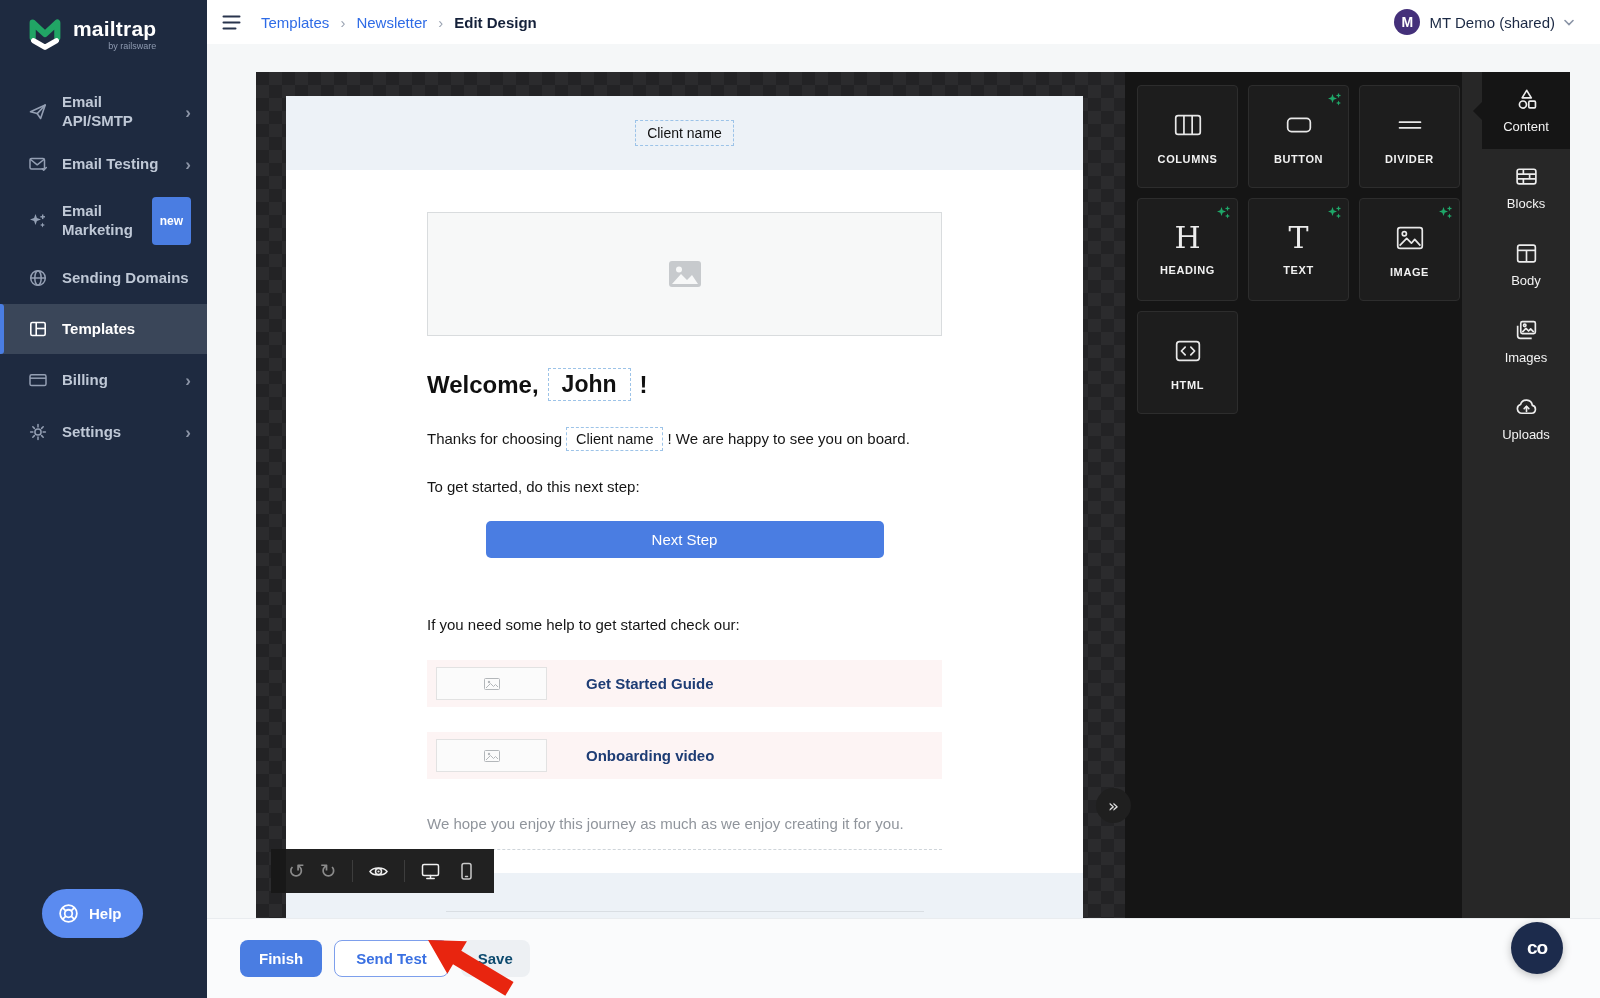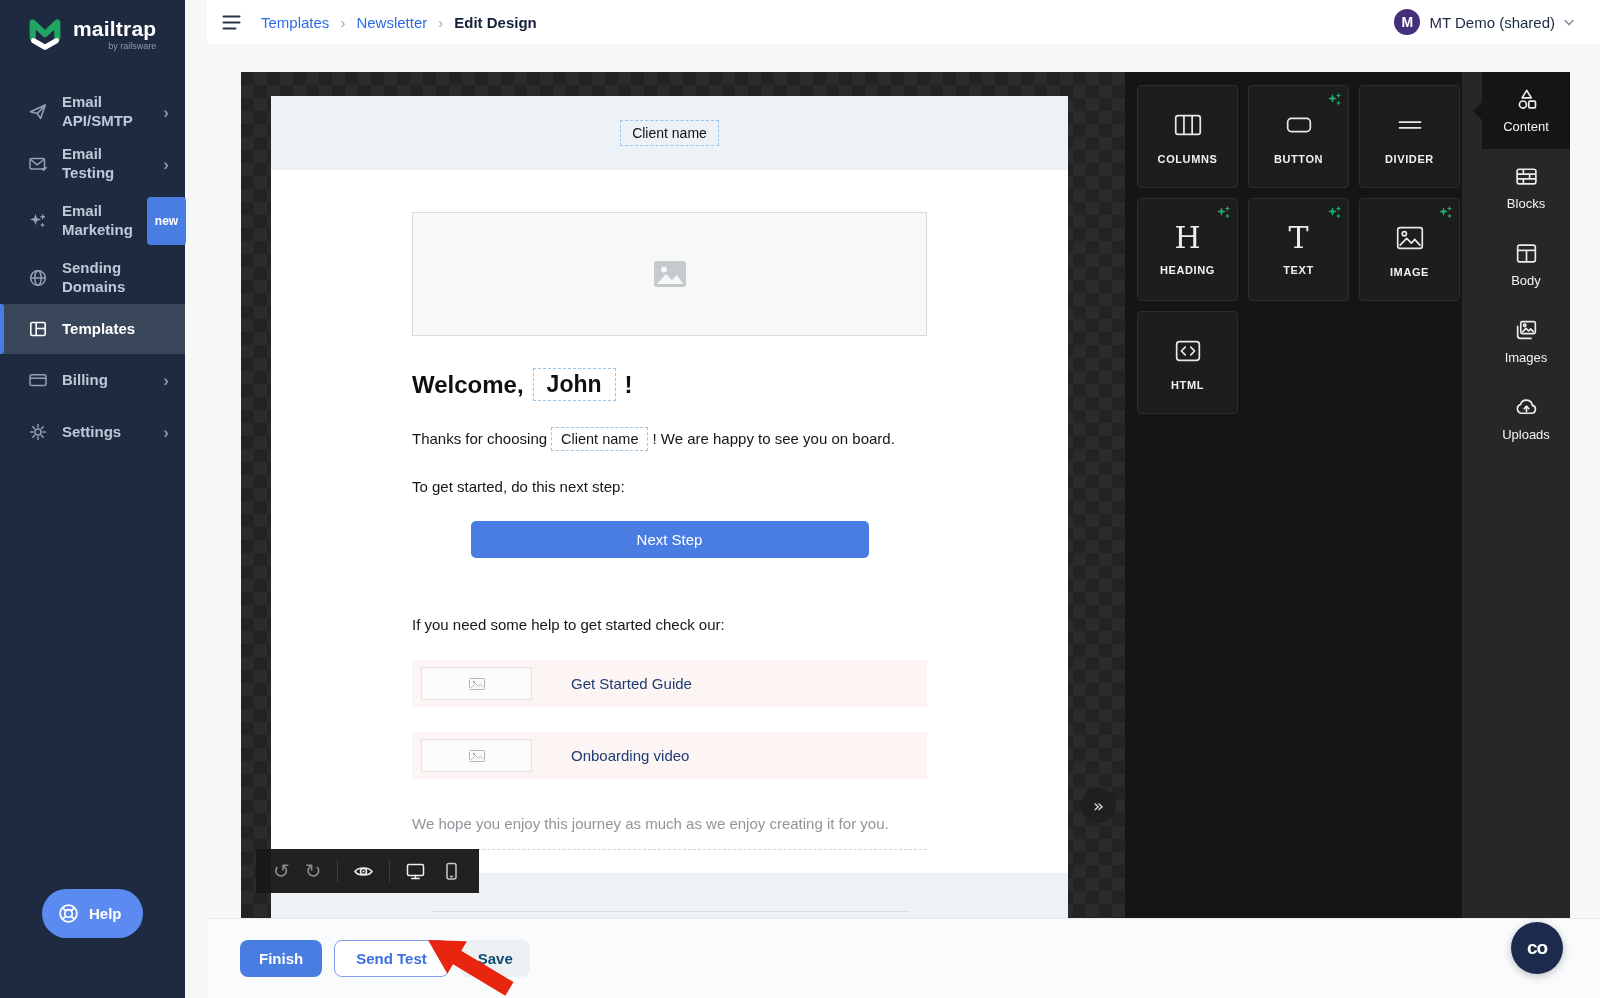--- a/index.html
+++ b/index.html
@@ -2,21 +2,21 @@
 <html><head>
 <meta charset="utf-8">
 <style>
   * { margin:0; padding:0; box-sizing:border-box; }
   html,body { background:#e8eaed; }
   .app {
     position:relative; width:1600px; height:998px; overflow:hidden;
     font-family:"Liberation Sans", sans-serif; background:#f5f7f8;
   }
   
-  .sidebar { position:absolute; left:0; top:0; width:185px; height:998px; background:#1e2a40; z-index:20; }
+  .sidebar { position:absolute; left:0; top:0; width:207px; height:998px; background:#1e2a40; z-index:20; }
   .logo-row { display:flex; align-items:center; gap:9px; padding:16px 0 0 26px; }
   .logo-text .brand { font-size:21px; font-weight:bold; color:#fff; letter-spacing:.2px; line-height:1; }
   .logo-text .tagline { font-size:9px; color:#8e9ab0; text-align:right; margin-top:2px; }
   .nav { position:absolute; top:86px; left:0; right:0; }
   .nav-item { position:relative; display:flex; align-items:center; gap:14px; height:52px; padding:0 16px 0 28px;
     font-size:15px; font-weight:600; color:#bfc8d6; cursor:pointer; }
   .nav-item .lbl { line-height:1.25; }
   .nav-item .chev { margin-left:auto; color:#8b94a6; font-size:17px; line-height:1; }
   .nav-item.tall { height:62px; }
   .nav-item.tall .lbl { width:84px; }
@@ -32,41 +32,41 @@
   .crumbs { display:flex; align-items:center; gap:11px; margin-left:20px; font-size:15px; }
   .crumb-link { color:#2e6be6; cursor:pointer; text-decoration:none; }
   .crumb-sep { color:#9aa3b2; font-size:15px; }
   .crumb-current { color:#15213a; font-weight:700; }
   .account { margin-left:auto; display:flex; align-items:center; gap:9px; cursor:pointer; }
   .avatar { width:26px; height:26px; border-radius:50%; background:#44307a; color:#fff; font-weight:700; font-size:14px;
     display:flex; align-items:center; justify-content:center; }
   .account-name { font-size:15px; color:#1b2944; }
   
   .editor { position:absolute; left:240px; top:72px; width:1330px; height:846px; }
-  .canvas { position:absolute; left:1px; top:0; width:885px; height:846px; background-color:#232325;
+  .canvas { position:absolute; left:16px; top:0; width:885px; height:846px; background-color:#232325;
     background-image:
       linear-gradient(45deg,#2b2b2d 25%,transparent 25%,transparent 75%,#2b2b2d 75%),
       linear-gradient(45deg,#2b2b2d 25%,transparent 25%,transparent 75%,#2b2b2d 75%);
     background-position:0 0,13px 13px; background-size:26px 26px; }
   .email-page { position:absolute; left:30px; top:24px; width:797px; height:822px; background:#fff; overflow:hidden; z-index:2; }
   .page-head { height:74px; background:#edf2f7; display:flex; align-items:center; justify-content:center; }
   .chip { border:1px dashed #9cc3e8; padding:4px 11px; font-size:14px; color:#111; cursor:pointer; }
   .page-content { width:515px; margin:0 auto; }
   .img-ph { margin-top:42px; height:124px; background:#f7f8f8; border:1px solid #d9dcde; display:flex; align-items:center; justify-content:center; }
   .h1 { margin-top:32px; font-size:24px; font-weight:700; color:#101010; display:flex; align-items:center; gap:9px; }
   .chip-b { border:1px dashed #9cc3e8; padding:2px 13px; font-weight:700; font-size:23px; cursor:pointer; }
   .p { margin-top:27px; font-size:15px; color:#161616; line-height:1.4; }
   .chip-inline { border:1px dashed #9cc3e8; padding:3px 9px; font-size:14.5px; margin:0 4px; cursor:pointer; }
   .cta { margin:24px auto 0; width:398px; height:37px; background:#4a7de2; border-radius:5px; color:#fff; font-size:15px;
     display:flex; align-items:center; justify-content:center; cursor:pointer; }
   .help-intro { margin-top:56px; }
   .link-row { margin-top:25px; height:47px; background:#fdf4f4; display:flex; align-items:center; }
   .row-img { width:111px; height:33px; margin-left:9px; background:#fbfbfb; border:1px solid #e2e2e2;
     display:flex; align-items:center; justify-content:center; }
-  .row-label { margin-left:39px; font-size:15px; font-weight:400; color:#1d3c74; cursor:pointer; }
+  .row-label { margin-left:39px; font-size:15px; font-weight:700; color:#1d3c74; cursor:pointer; }
   .muted { margin-top:36px; color:#90959c; font-size:15px; }
   .dashed-sep { margin-top:17px; border-top:1px dashed #cfd5da; }
   .page-foot { position:absolute; left:0; right:0; bottom:0; height:45px; background:#edf2f7; }
   .page-foot .foot-line { border:none; border-top:1px solid #d9dee3; width:478px; margin:38px auto 0; }
   .toolbar { position:absolute; left:15px; top:777px; height:44px; background:rgba(24,24,24,.96);
     display:flex; align-items:center; gap:15px; padding:0 17px; z-index:6; }
   .tb-sep { width:1px; height:22px; background:#3d3d3d; }
   .tb-glyph { font-size:20px; color:#8a8a8a; line-height:1; cursor:pointer; font-family:"DejaVu Sans", sans-serif; }
   .tb-icon { cursor:pointer; display:flex; }
   .expand { position:absolute; left:840px; top:716px; width:35px; height:35px; border-radius:50%; background:#1f1f1f;

